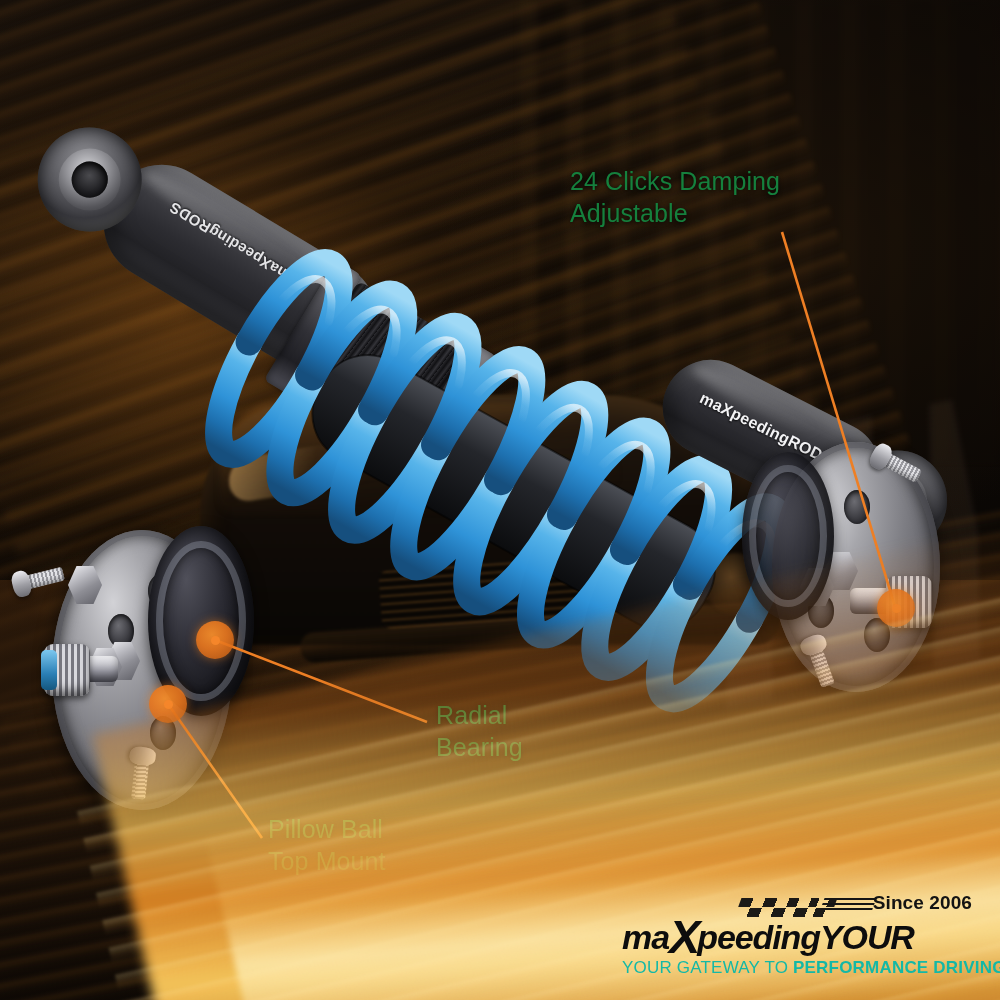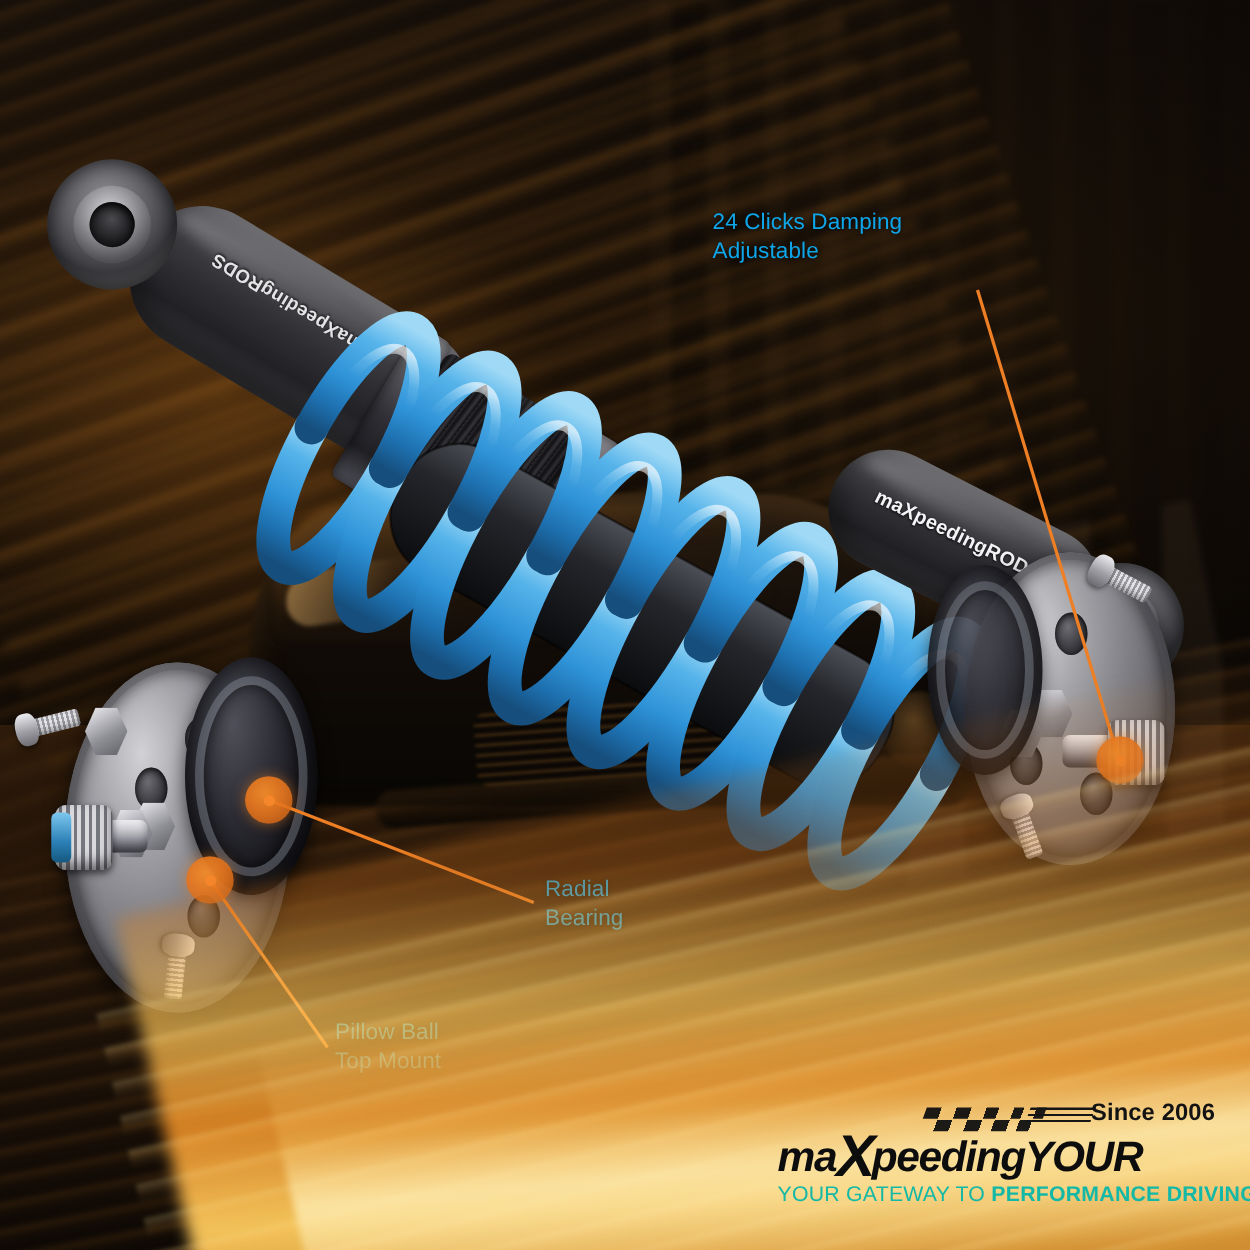--- a/index.html
+++ b/index.html
@@ -335,32 +335,32 @@
       rgba(243,140,42,0.95) 0%, rgba(231,118,30,0.92) 45%, rgba(205,96,18,0.80) 100%);
     box-shadow:0 0 10px rgba(235,124,30,0.55);
   }
   .dot-core {
     position:absolute; left:50%; top:50%; width:9px; height:9px;
     margin:-4.5px 0 0 -4.5px; border-radius:50%;
     background:#f5862a;
   }
   .label {
     position:absolute;
-    color:#0ea5e9;
-    font-size:18px;
+    color:#15803d;
+    font-size:25px;
     font-weight:400;
     line-height:1.26;
     letter-spacing:.1px;
     text-shadow:0 1px 4px rgba(0,0,0,.85);
     white-space:pre-line;
   }
 
   
   .brand {
-    position:absolute; right:28px; bottom:34px;
+    position:absolute; right:28px; bottom:22px;
     width:350px; height:86px;
     color:#111;
   }
   .brand-row1 {
     position:absolute; left:0; top:26px;
     font-size:34px; font-weight:900; font-style:italic;
     letter-spacing:-1.1px; color:#0d0d0d; white-space:nowrap;
   }
   .brand-row1 .lite { font-weight:800; }
   .brand-x {

